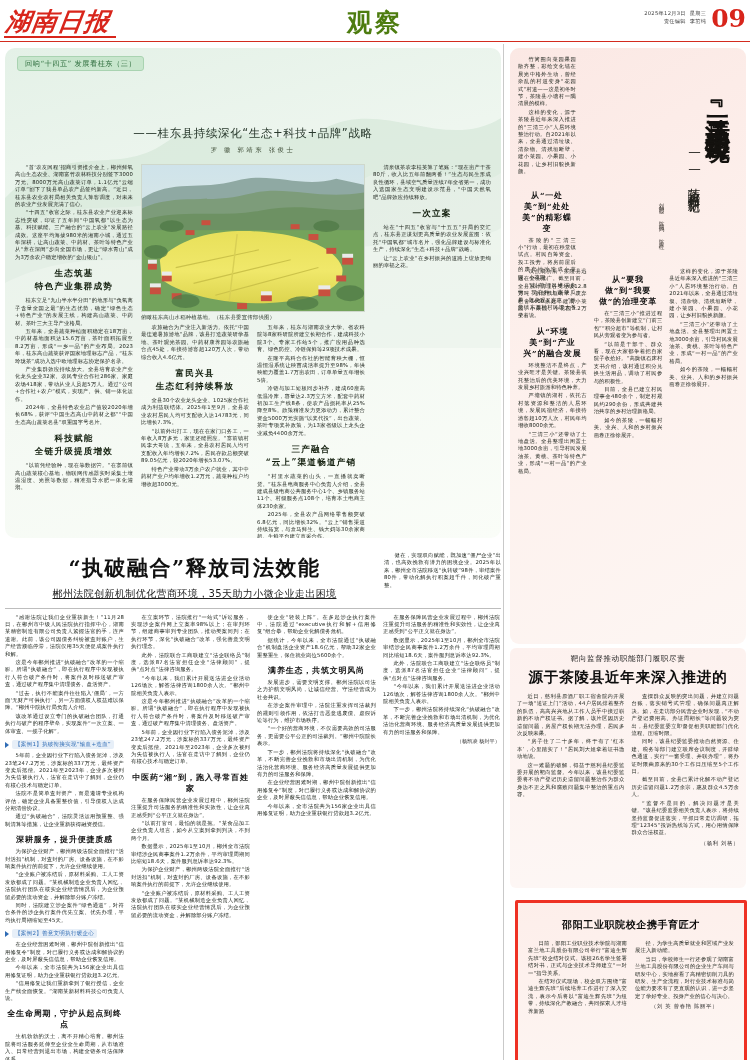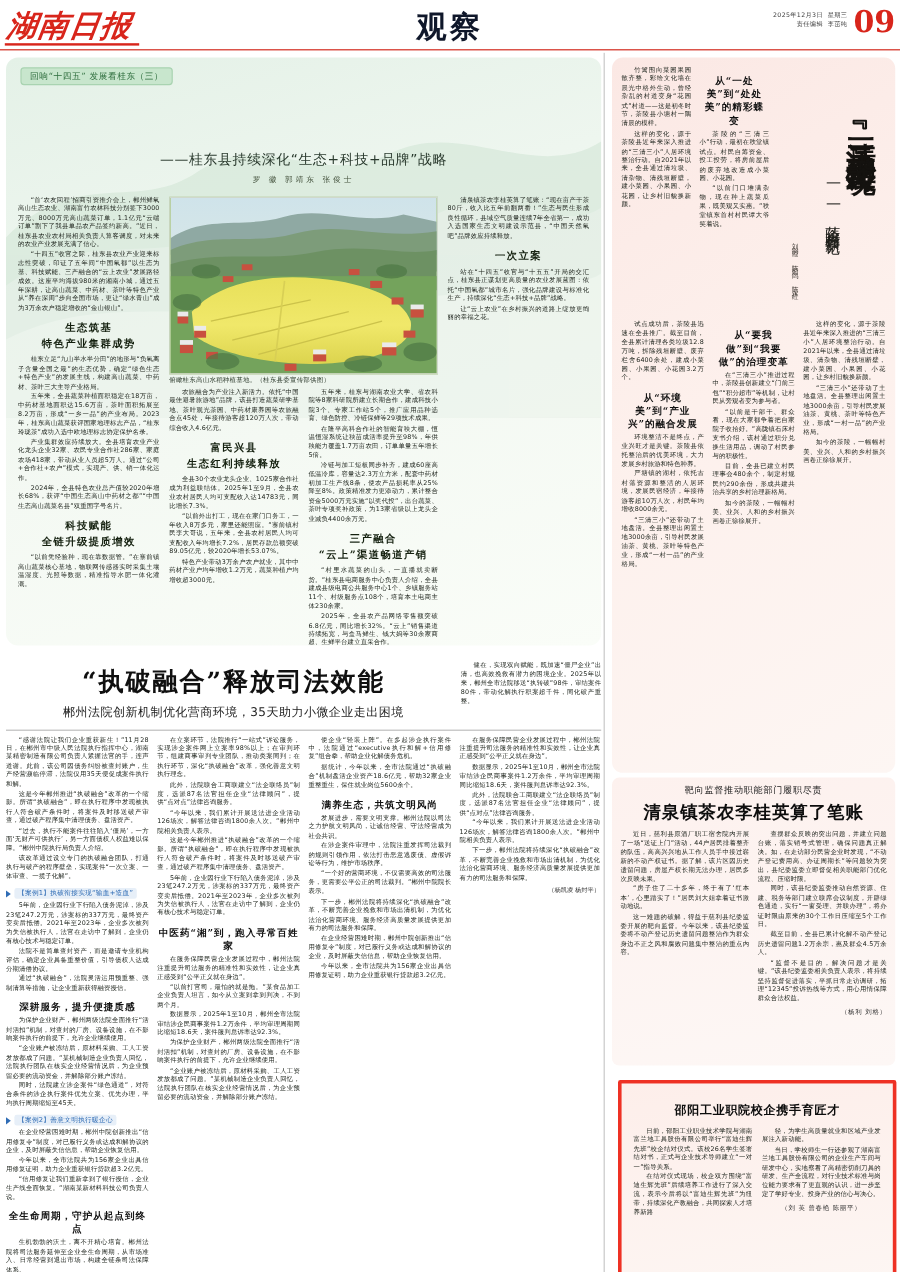--- a/index.html
+++ b/index.html
@@ -25,21 +25,21 @@
     letter-spacing:1px;
     transform:skewX(-8deg);
     font-style:italic;
   }
   .logo-underline{
     position:absolute;left:4px;top:36px;width:112px;height:2px;background:#d8251b;
   }
   .section-title{
     position:absolute;left:0;right:0;top:6px;text-align:center;
     font-family:"DejaVu Serif","Liberation Serif",serif;
-    font-size:25px;font-weight:700;color:#0f172a;letter-spacing:3px;
+    font-size:25px;font-weight:700;color:#4d7c0f;letter-spacing:3px;
   }
   .mast-right{
     position:absolute;right:4px;top:6px;
     display:flex;align-items:flex-start;gap:5px;
   }
   .mast-meta{
     text-align:right;font-size:5.2px;line-height:8px;color:#3c3c3c;
     padding-top:3px;white-space:nowrap;
   }
   .mast-meta span{display:inline-block;}
@@ -119,21 +119,21 @@
   
   .art2{position:absolute;left:5px;top:500px;width:496px;height:512px;}
   .art2-head{
     text-align:center;padding-top:10px;
   }
   .art2-title{
     font-family:"DejaVu Serif","Liberation Serif",serif;
     font-size:21px;font-weight:700;color:#101010;letter-spacing:1.5px;
   }
   .art2-sub{
-    font-size:10px;color:#1d1d1d;margin-top:5px;letter-spacing:.4px;
+    font-size:10px;color:#1d1d1d;margin-top:5px;letter-spacing:.4px;text-decoration:underline;
   }
   .rule{height:0.6px;background:#bdbdbd;margin:7px 0 5px 0;}
 
   .a2-cols{display:flex;gap:7px;margin-top:2px;}
   .a2col{width:119px;}
   .a2col.narrow{width:117px;}
 
   .mini-h{
     font-weight:700;font-size:8px;color:#111;text-align:center;margin:6px 0 3px;
     font-family:"DejaVu Serif","Liberation Serif",serif;letter-spacing:.8px;
@@ -168,21 +168,21 @@
     position:absolute;right:44px;top:96px;
     writing-mode:vertical-rl;text-orientation:upright;
     font-size:12.5px;color:#20201c;letter-spacing:2px;height:140px;
   }
   .vert-by{
     position:absolute;right:80px;top:150px;
     writing-mode:vertical-rl;text-orientation:upright;
     font-size:5.6px;color:#3a3530;letter-spacing:3px;height:70px;
   }
   .rtop-cols{
-    position:absolute;left:8px;top:8px;width:124px;display:flex;gap:7px;
+    position:absolute;left:8px;top:8px;width:124px;display:flex;gap:7px;flex-direction:column;
   }
   .rcol{width:58px;}
   .rtop-lower{
     position:absolute;left:8px;top:220px;width:220px;display:flex;gap:7px;
   }
   .rcol2{width:69px;}
 
   .rbot{
     position:absolute;left:4px;top:604px;width:236px;height:240px;
     background:linear-gradient(170deg,#fdf1ee 0%,#fdf7f5 100%);
@@ -485,21 +485,21 @@
           <div class="rcol2">
             <p class="ptxt">这样的变化，源于茶陵县近年来深入推进的“三清三小”人居环境整治行动。自2021年以来，全县通过清垃圾、清杂物、清残垣断壁，建小菜园、小果园、小花园，让乡村旧貌换新颜。</p>
             <p class="ptxt">“三清三小”还带动了土地盘活。全县整理出闲置土地3000余亩，引导村民发展油茶、黄桃、茶叶等特色产业，形成“一村一品”的产业格局。</p>
             <p class="ptxt">如今的茶陵，一幅幅村美、业兴、人和的乡村振兴画卷正徐徐展开。</p>
           </div>
         </div>
       </div>
 
       <div class="rbot">
         <div class="kicker">靶向监督推动职能部门履职尽责</div>
-        <div class="rbot-title">清泉镇茶农李桂英算了笔账</div>
+        <div class="rbot-title">源于茶陵县近年来深入推进的</div>
         <div class="rbot-cols">
           <div class="rbcol">
             <p class="ptxt">近日，慈利县原酒厂职工宿舍院内开展了一场“送证上门”活动，44户居民排着整齐的队伍，高高兴兴地从工作人员手中接过崭新的不动产权证书。据了解，该片区因历史遗留问题，房屋产权长期无法办理，居民多次反映未果。</p>
             <p class="ptxt">“房子住了二十多年，终于有了‘红本本’，心里踏实了！”居民刘大姐拿着证书激动地说。</p>
             <p class="ptxt">这一难题的破解，得益于慈利县纪委监委开展的靶向监督。今年以来，该县纪委监委将不动产登记历史遗留问题整治作为群众身边不正之风和腐败问题集中整治的重点内容。</p>
           </div>
           <div class="rbcol">
             <p class="ptxt">查摆群众反映的突出问题，并建立问题台账，落实销号式管理，确保问题真正解决。如，在走访部分民营企业时发现，“不动产登记费用高、办证周期长”等问题较为突出，县纪委监委立即督促相关职能部门优化流程、压缩时限。</p>
             <p class="ptxt">同时，该县纪委监委推动自然资源、住建、税务等部门建立联席会议制度，开辟绿色通道，实行“一窗受理、并联办理”，将办证时限由原来的30个工作日压缩至5个工作日。</p>
             <p class="ptxt">截至目前，全县已累计化解不动产登记历史遗留问题1.2万余宗，惠及群众4.5万余人。</p>

